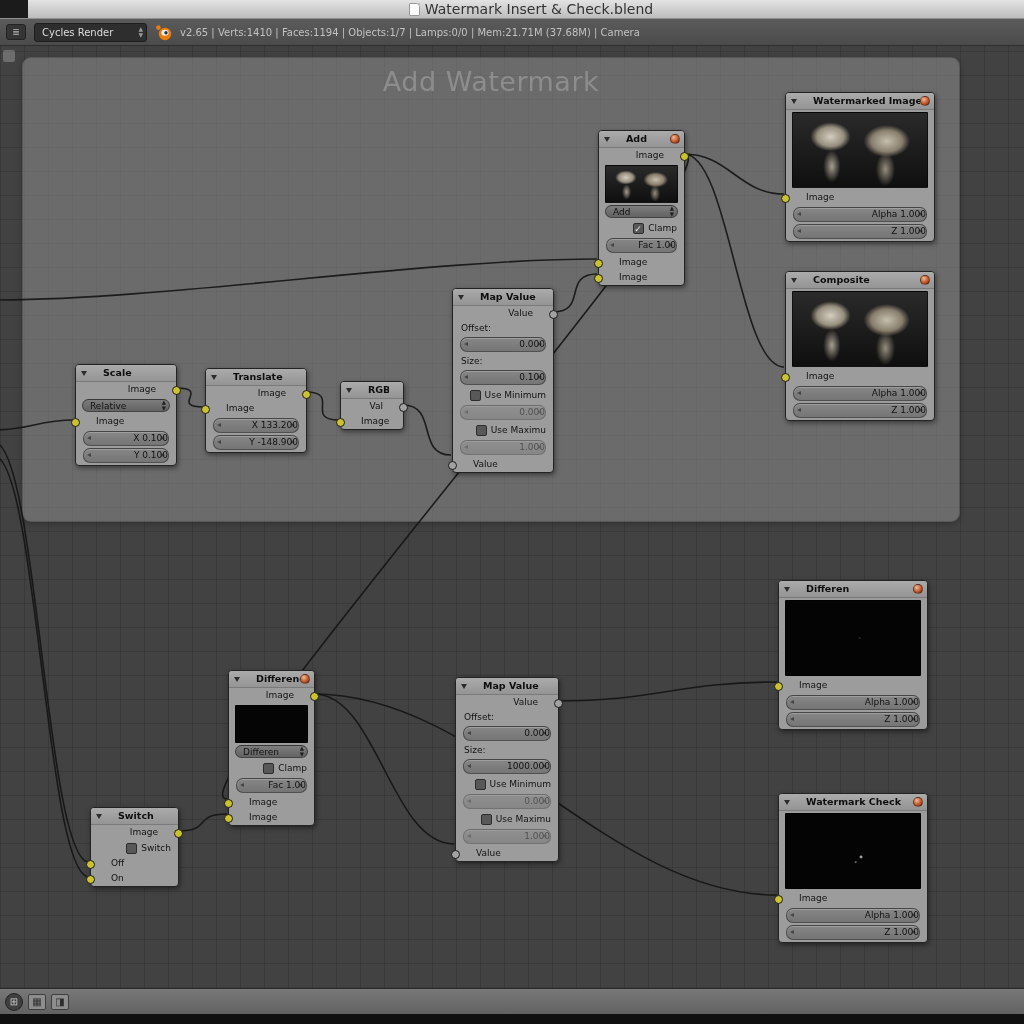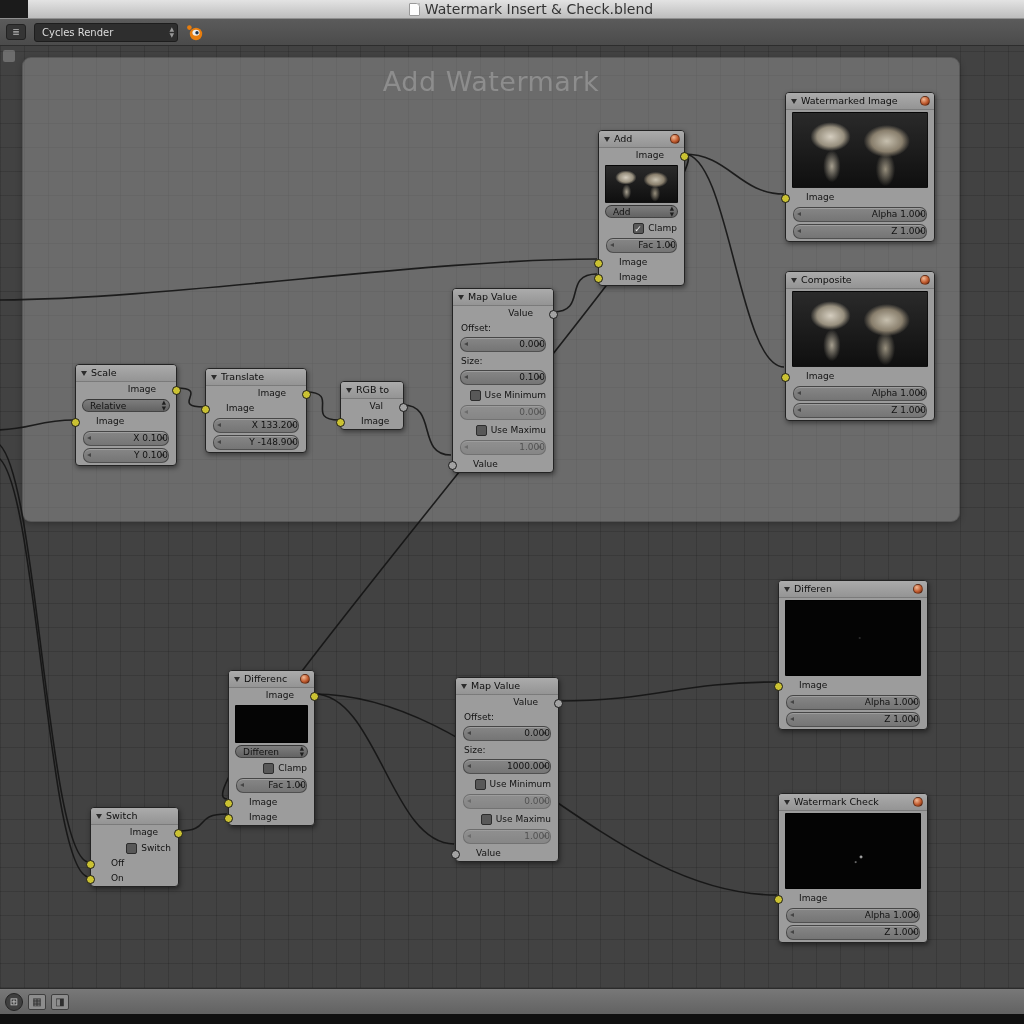--- a/index.html
+++ b/index.html
@@ -8,21 +8,21 @@
 
   
   .titlebar{position:absolute;left:0;top:0;width:1024px;height:18px;background:linear-gradient(#e3e3e3,#bdbdbd);border-bottom:1px solid #8f8f8f;display:flex;align-items:center;justify-content:center;gap:5px;font-size:14px;color:#333;padding-left:19px;}
   .tl-corner{position:absolute;left:0;top:0;width:28px;height:18px;background:#1b1b1b;}
   .docicon{display:inline-block;width:9px;height:11px;background:#fdfdfd;border:1px solid #999;border-radius:1px;position:relative;}
   .docicon::after{content:"";position:absolute;right:-1px;top:-1px;border-left:4px solid transparent;border-top:4px solid #bdbdbd;}
 
   
   .infobar{position:absolute;left:0;top:19px;width:1024px;height:27px;background:linear-gradient(#5b5b5b,#4b4b4b);border-bottom:1px solid #2d2d2d;display:flex;align-items:center;gap:8px;padding:0 6px;box-sizing:border-box;}
   .edbtn{width:20px;height:16px;background:#353535;border:1px solid #222;border-radius:3px;color:#b8b8b8;font-size:9px;line-height:14px;text-align:center;padding:0;}
-  .engine{height:17px;line-height:17px;min-width:104px;background:#2e2e2e;border:1px solid #1d1d1d;border-radius:3px;color:#ddd;font-size:10px;padding:0 31px 0 7px;position:relative;}
+  .engine{height:17px;line-height:17px;min-width:104px;background:#2e2e2e;border:1px solid #1d1d1d;border-radius:3px;color:#ddd;font-size:10px;padding:0 0 0 7px;position:relative;}
   .engine .ud{position:absolute;right:3px;top:2px;font-size:6px;line-height:6px;color:#9a9a9a;text-align:center;}
   .blogo{width:17px;height:17px;display:inline-block;}
   .stats{font-size:10px;color:#c2c2c2;white-space:nowrap;}
 
   
   .canvas{position:absolute;left:0;top:46px;width:1024px;height:942px;overflow:hidden;
     background:
       repeating-linear-gradient(0deg, rgba(0,0,0,.13) 0 1px, transparent 1px 24px),
       repeating-linear-gradient(90deg, rgba(0,0,0,.13) 0 1px, transparent 1px 24px),
       #424242;}
@@ -30,21 +30,21 @@
   #frames,#nodes{position:absolute;left:0;top:0;width:1024px;height:1024px;}
   #wires{position:absolute;left:0;top:0;pointer-events:none;}
   #wires path{fill:none;stroke:#141414;stroke-width:1.6;opacity:.9;}
   .corner-tab{position:absolute;left:3px;top:4px;width:12px;height:12px;background:rgba(190,190,190,.35);border-radius:2px;}
 
   .frame{position:absolute;background:rgba(158,158,158,.45);border:1px solid rgba(0,0,0,.18);border-radius:9px;box-shadow:0 2px 6px rgba(0,0,0,.25);}
   .frame-label{text-align:center;margin-top:8px;font-size:27px;color:#8d8d8d;letter-spacing:.5px;}
 
   
   .node{position:absolute;background:#9c9c9c;border:1px solid #232323;border-radius:4px;box-shadow:1px 2px 5px rgba(0,0,0,.45);font-size:9px;color:#121212;}
-  .nheader{height:16px;line-height:16px;padding:0 14px 0 15px;position:relative;background:linear-gradient(#ababab,#949494);border-bottom:1px solid rgba(0,0,0,.28);border-radius:3px 3px 0 0;}
+  .nheader{height:16px;line-height:16px;padding:0 14px 0 27px;position:relative;background:linear-gradient(#ababab,#949494);border-bottom:1px solid rgba(0,0,0,.28);border-radius:3px 3px 0 0;font-weight:bold;}
   .ntitle{font-size:9.5px;color:#0e0e0e;white-space:nowrap;overflow:hidden;display:block;}
   .tri{position:absolute;left:5px;top:6px;width:0;height:0;border-left:3.5px solid transparent;border-right:3.5px solid transparent;border-top:5px solid #2c2c2c;}
   .sphere{position:absolute;right:4px;top:3px;width:10px;height:10px;border-radius:50%;background:radial-gradient(circle at 35% 30%, #f2b894, #bf5a2e 55%, #5e2009);border:1px solid rgba(0,0,0,.4);box-sizing:border-box;}
 
   .nrow{position:relative;height:15px;line-height:15px;padding:0 20px;}
   .nrow.out{text-align:right;}
   .socket{position:absolute;width:7px;height:7px;border-radius:50%;border:1px solid #1a1a1a;top:3.5px;box-sizing:content-box;}
   .socket.si{left:-5px;}
   .socket.so{right:-5px;}
   .s-image{background:#cbc232;}
@@ -102,20 +102,21 @@
       <span class="ud">▲<br>▼</span>
     </div>
     <span class="blogo">
       <svg viewBox="0 0 17 17" width="17" height="17">
         <circle cx="10" cy="10" r="6.2" fill="#e87d0d"></circle>
         <ellipse cx="10" cy="8.8" rx="3.6" ry="3" fill="#eeeeee"></ellipse>
         <circle cx="11" cy="8.8" r="1.7" fill="#23364a"></circle>
         <circle cx="3.4" cy="3.6" r="2.3" fill="#e87d0d"></circle>
       </svg>
     </span>
+    <span class="stats">v2.65 | Verts:1410 | Faces:1194 | Objects:1/7 | Lamps:0/0 | Mem:21.71M (37.68M) | Camera</span>
   </div>
 
   <div class="canvas">
     <div class="corner-tab"></div>
     <div class="world">
       <div id="frames">
           <div class="frame" style="left: 22px; top: 57px; width: 936px; height: 463px;">
             <div class="frame-label">Add Watermark</div>
           </div>
         </div>

